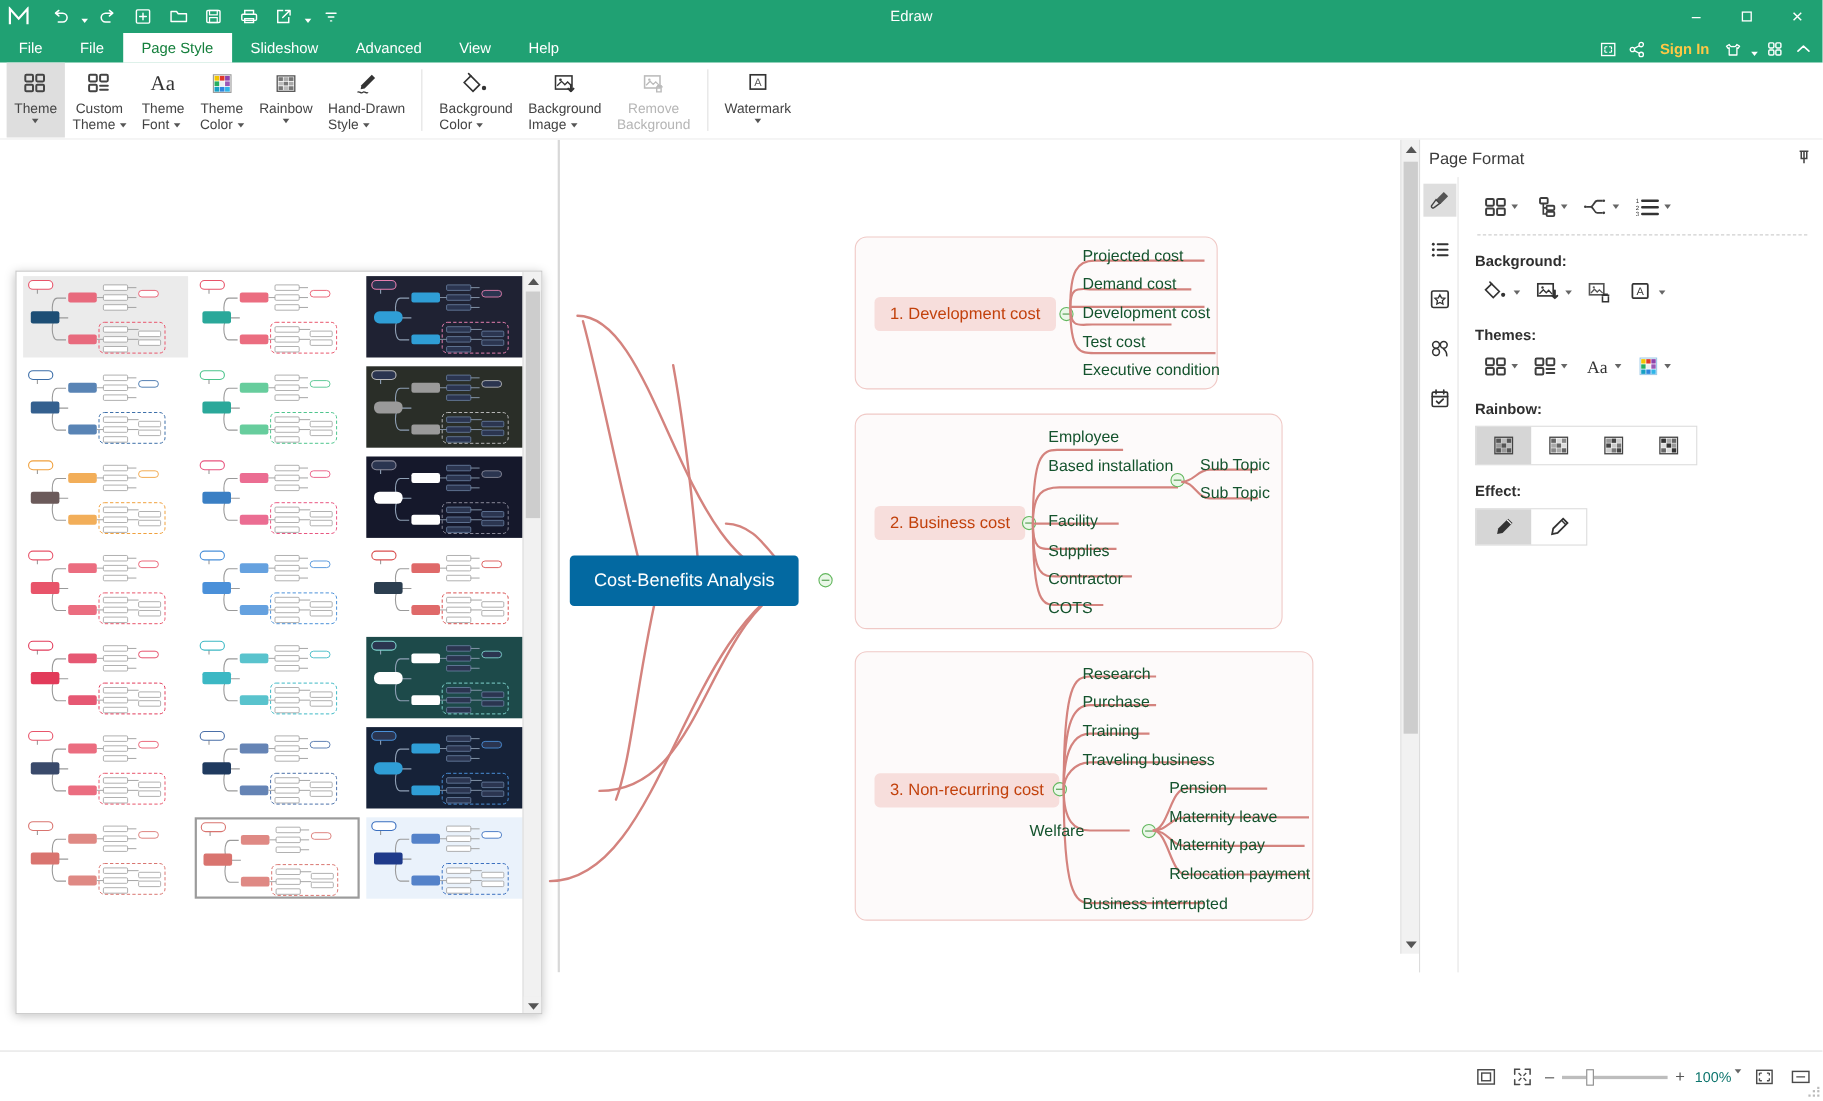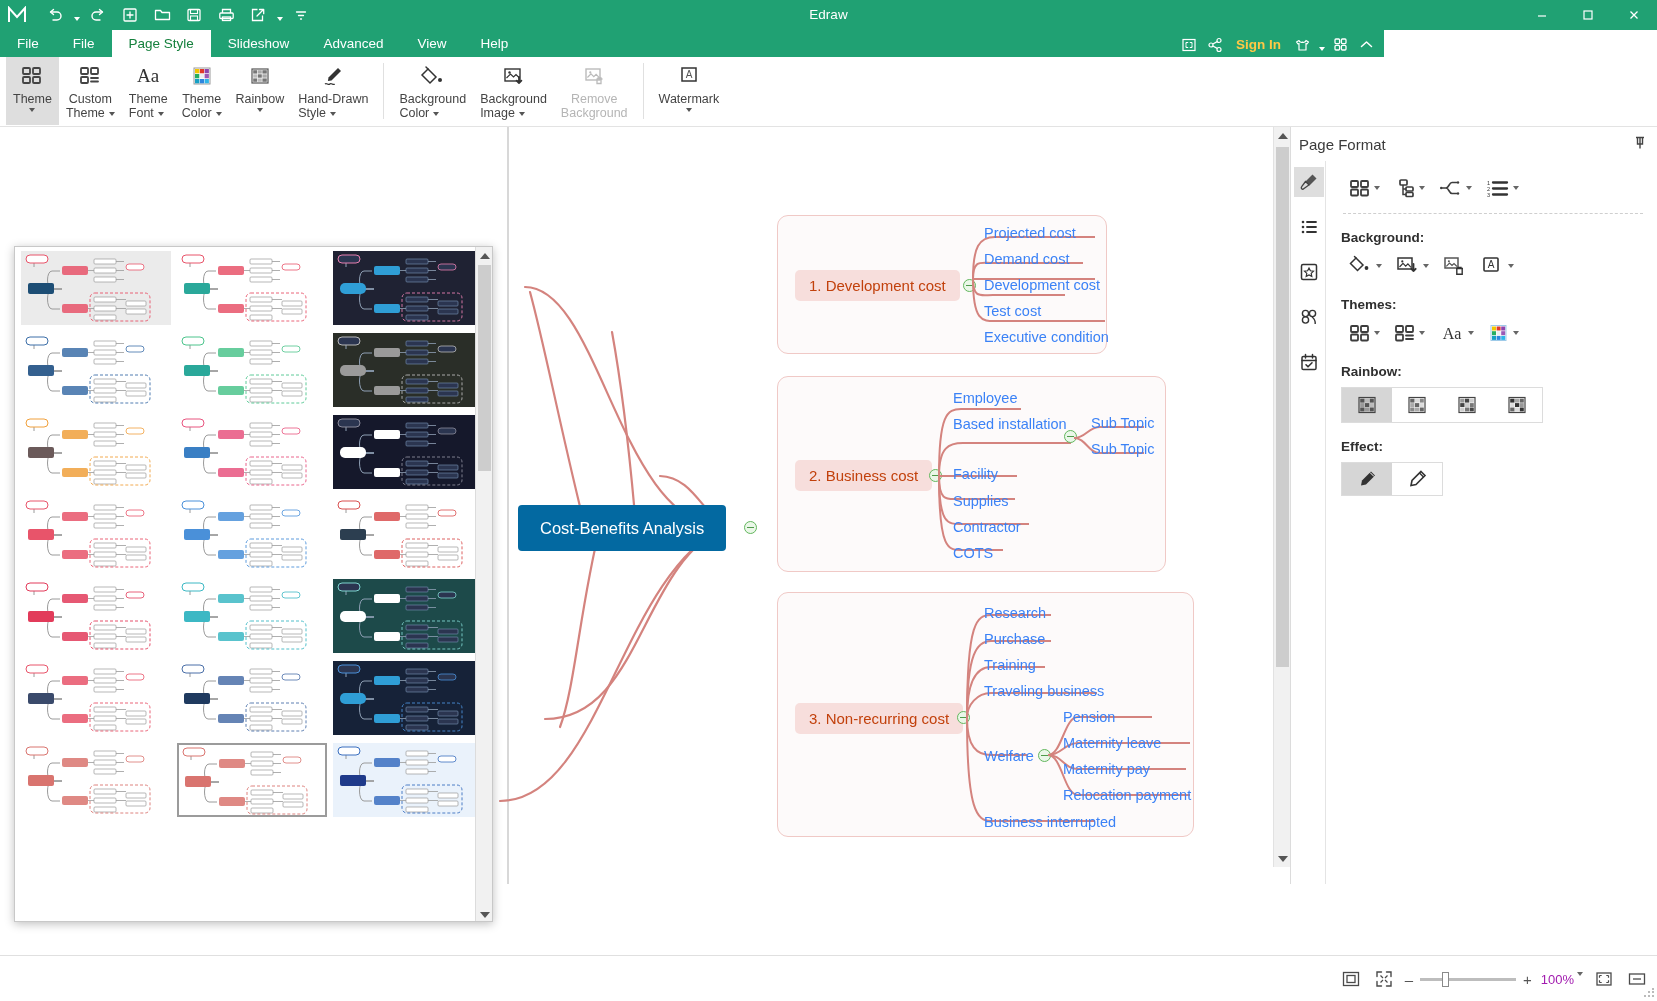--- a/index.html
+++ b/index.html
@@ -30,21 +30,21 @@
   .caret-sm i{ display:block; width:0;height:0;border-left:3.5px solid transparent;border-right:3.5px solid transparent;border-top:4px solid #fff;}
   .app-title{
     position:absolute; left:0; right:0; top:0; height:30px; line-height:30px;
     text-align:center; color:#fff; font-size:13.5px; pointer-events:none;
   }
   .winbtns{ position:absolute; right:0; top:0; height:30px; display:flex; }
   .winbtn{ width:46px; height:30px; display:flex;align-items:center;justify-content:center;color:#fff;cursor:pointer;}
 
   
   .tabbar{
-    position:absolute; left:0; top:30px; width:1384px; height:27px;
+    position:absolute; left:0; top:30px; width:1657px; height:27px;
     background:#20a173; display:flex; align-items:flex-end;
   }
   .tab{
     height:27px; line-height:27px; padding:0 17px; color:#fff; font-size:13.5px;
     cursor:pointer; white-space:nowrap;
   }
   .tab.active{ background:#ffffff; color:#15803d; }
   .tabbar-right{ position:absolute; right:6px; top:2px; height:25px; display:flex; align-items:center; gap:3px; }
   .tr-btn{ height:23px; min-width:23px; padding:0 3px; display:flex; align-items:center; justify-content:center; color:#fff; cursor:pointer; border-radius:2px;}
   .signin{ color:#ffc845; font-weight:bold; font-size:13.5px; padding:0 7px; cursor:pointer;}
@@ -82,21 +82,21 @@
   .mm svg{ position:absolute; left:0; top:0; }
   .node{
     position:absolute; border-radius:5px; font-size:15px; color:#c2410c;
     display:flex; align-items:center; white-space:nowrap;
   }
   .node.root{
     background:#0369a1; color:#fff; padding:0 22px; height:46px; border-radius:4px;
     font-size:16.5px;
   }
   .node.main{ background:#f7dedc; padding:0 14px; height:31px; }
-  .node.leaf{ font-size:14.5px; color:#3b82f6; }
+  .node.leaf{ font-size:14.5px; color:#14532d; }
   .boundary{
     position:absolute; border:1px solid #f0c9c6; border-radius:11px; background:#fdfafa;
   }
   .collapse{
     position:absolute; width:13px; height:13px; border-radius:50%;
     border:1.3px solid #63b75e; background:#eaf7e8;
     display:flex; align-items:center; justify-content:center;
   }
   .collapse::before{ content:""; display:block; width:7px; height:1.4px; background:#4f9b4b; }
 
@@ -161,21 +161,21 @@
     position:absolute; left:0; top:955px; width:1657px; height:46px; background:#fff; border-top:1px solid #e0e0e0;
   }
   .status-right{
     position:absolute; right:8px; top:0; height:46px; display:flex; align-items:center; gap:9px;
   }
   .sb-ico{ width:24px;height:24px; display:flex;align-items:center;justify-content:center; cursor:pointer; color:#4a4a4a;}
   .zoomslider{ display:flex; align-items:center; gap:7px; }
   .zs-line{ position:relative; width:96px; height:3px; background:#bdbdbd; }
   .zs-knob{ position:absolute; left:22px; top:-6px; width:7px; height:15px; background:#fff; border:1px solid #8a8a8a; cursor:pointer;}
   .zs-sign{ color:#555; font-size:15px; cursor:pointer; user-select:none;}
-  .zoomval{ font-size:13px; color:#a21caf; display:flex; align-items:flex-start; gap:3px; cursor:pointer;}
+  .zoomval{ font-size:13px; color:#0f766e; display:flex; align-items:flex-start; gap:3px; cursor:pointer;}
   .zoomval .car{ width:0;height:0;border-left:3.5px solid transparent;border-right:3.5px solid transparent;border-top:4px solid #666;}
   .grip{ position:absolute; right:3px; bottom:3px; width:10px; height:10px; }
   .grip i{ position:absolute; width:2px;height:2px;background:#bbb; }
 </style>
 </head>
 <body>
 
 <div class="app">
 
   <div class="titlebar">
@@ -562,21 +562,21 @@
             <path d="M8 121 C 8 84, 18 70, 32 70 L 86 70"></path>
             <path d="M8 121 C 8 108, 18 96, 32 96 L 138 96"></path>
             <path d="M8 121 C 8 150, 18 158, 32 158 L 68 158"></path>
             <path d="M8 121 C 8 214, 18 224, 32 224 L 136 224"></path>
           </g>
         </svg>
         <div class="node leaf" style="left:984px; top:478px;">Research</div>
         <div class="node leaf" style="left:984px; top:504px;">Purchase</div>
         <div class="node leaf" style="left:984px; top:530px;">Training</div>
         <div class="node leaf" style="left:984px; top:556px;">Traveling business</div>
-        <div class="node leaf" style="left:984px; top:621px;">Welfare</div>
+        <div class="node leaf" style="left:936px; top:621px;">Welfare</div>
         <div class="collapse" style="left:1038px; top:622px;"></div>
         <svg style="left:1040px; top:576px;" width="150" height="110">
           <g fill="none" stroke="#d4837e" stroke-width="2">
             <path d="M8 52 C 22 52, 24 14, 38 14 L 112 14"></path>
             <path d="M8 52 C 22 52, 24 40, 38 40 L 150 40"></path>
             <path d="M8 52 C 22 52, 24 66, 38 66 L 146 66"></path>
             <path d="M8 52 C 22 52, 24 92, 38 92 L 150 92"></path>
           </g>
         </svg>
         <div class="node leaf" style="left:1063px; top:582px;">Pension</div>

